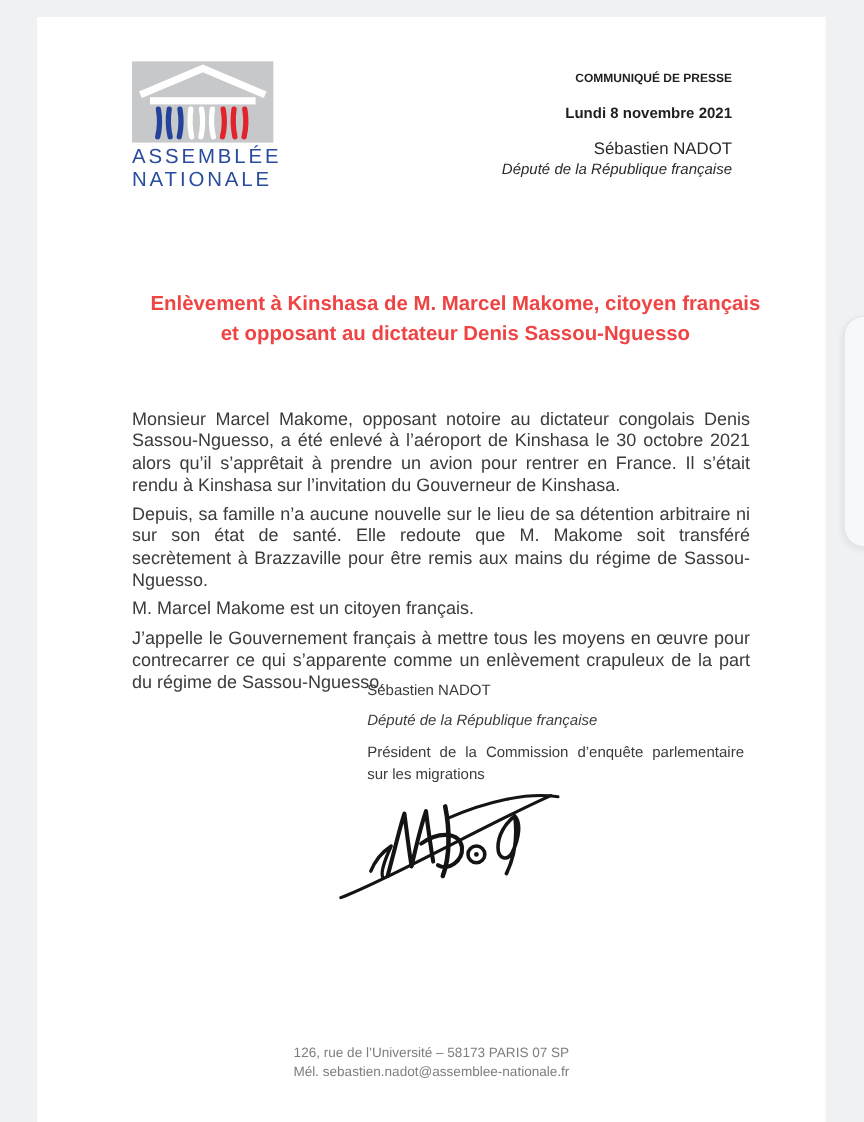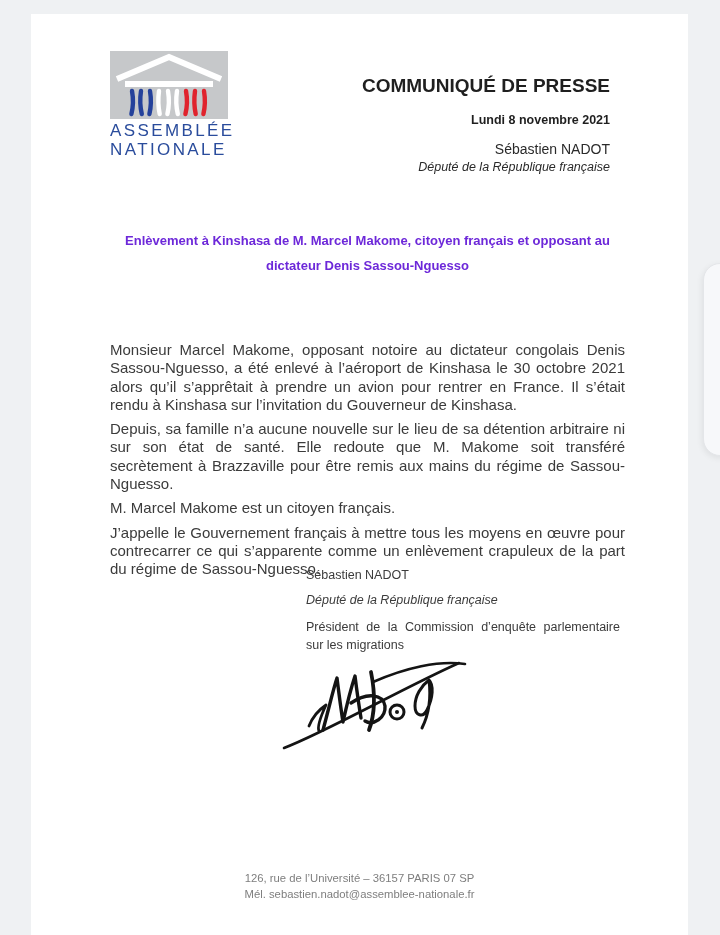--- a/index.html
+++ b/index.html
@@ -28,34 +28,34 @@
     font-weight: 400;
     white-space: nowrap;
   }
   
   .header-meta {
     position: absolute;
     right: 78px; top: 46px;
     text-align: right;
     color: #1f1f1f;
   }
-  .doc-type { font-size: 19px; font-weight: bold; margin-top: 15px; }
+  .doc-type { font-size: 10px; font-weight: bold; }
   .doc-date { font-size: 12.5px; font-weight: bold; margin-top: 16px; }
   .doc-author { font-size: 14px; margin-top: 14px; color: #2a2a2a; }
   .doc-author-role { font-size: 12.5px; font-style: italic; margin-top: 3px; color: #2a2a2a; }
   
   .doc-title {
     position: absolute;
     left: 79px; top: 214px; width: 515px;
-    margin: 0;
+    margin: 12px;
     text-align: center;
-    font-size: 13px;
+    font-size: 17px;
     font-weight: bold;
     line-height: 25px;
-    color: #6d28d9;
+    color: #ef4444;
   }
   
   .doc-body {
     position: absolute;
     left: 79px; top: 327px; width: 515px;
   }
   .doc-body p {
     margin: 0 0 6px 0;
     font-size: 15px;
     line-height: 18.3px;
@@ -148,19 +148,19 @@
     <path d="M42 74 C 48 52 52 34 56 22 C 58 38 60 54 62 66 C 66 48 70 32 74 20 C 76 36 78 50 80 62" stroke-width="3.4"></path>
     <path d="M90 16 C 94 36 94 58 88 74" stroke-width="3.8"></path>
     <path d="M70 47 C 86 36 102 38 104 50 C 105 62 92 70 84 65" stroke-width="3.4"></path>
     <circle cx="116" cy="56" r="7" stroke-width="3"></circle>
     <circle cx="116" cy="56" r="2" fill="#141414" stroke="none"></circle>
     <path d="M148 24 C 153 29 152 42 146 54 C 142 62 134 60 134 50 C 134 40 140 30 148 24 C 150 40 148 58 141 72" stroke-width="3"></path>
     <path d="M92 26 C 124 12 158 4 184 8" stroke-width="2.6"></path>
   </svg>
 
   <footer class="doc-footer">
-    <div>126, rue de l’Université – 36157 PARIS 07 SP</div>
+    <div>126, rue de l’Université – 58173 PARIS 07 SP</div>
     <div>Mél. sebastien.nadot@assemblee-nationale.fr</div>
   </footer>
 
 </div>
 
 <div class="scroll-pill"></div>
 
 </body></html>

